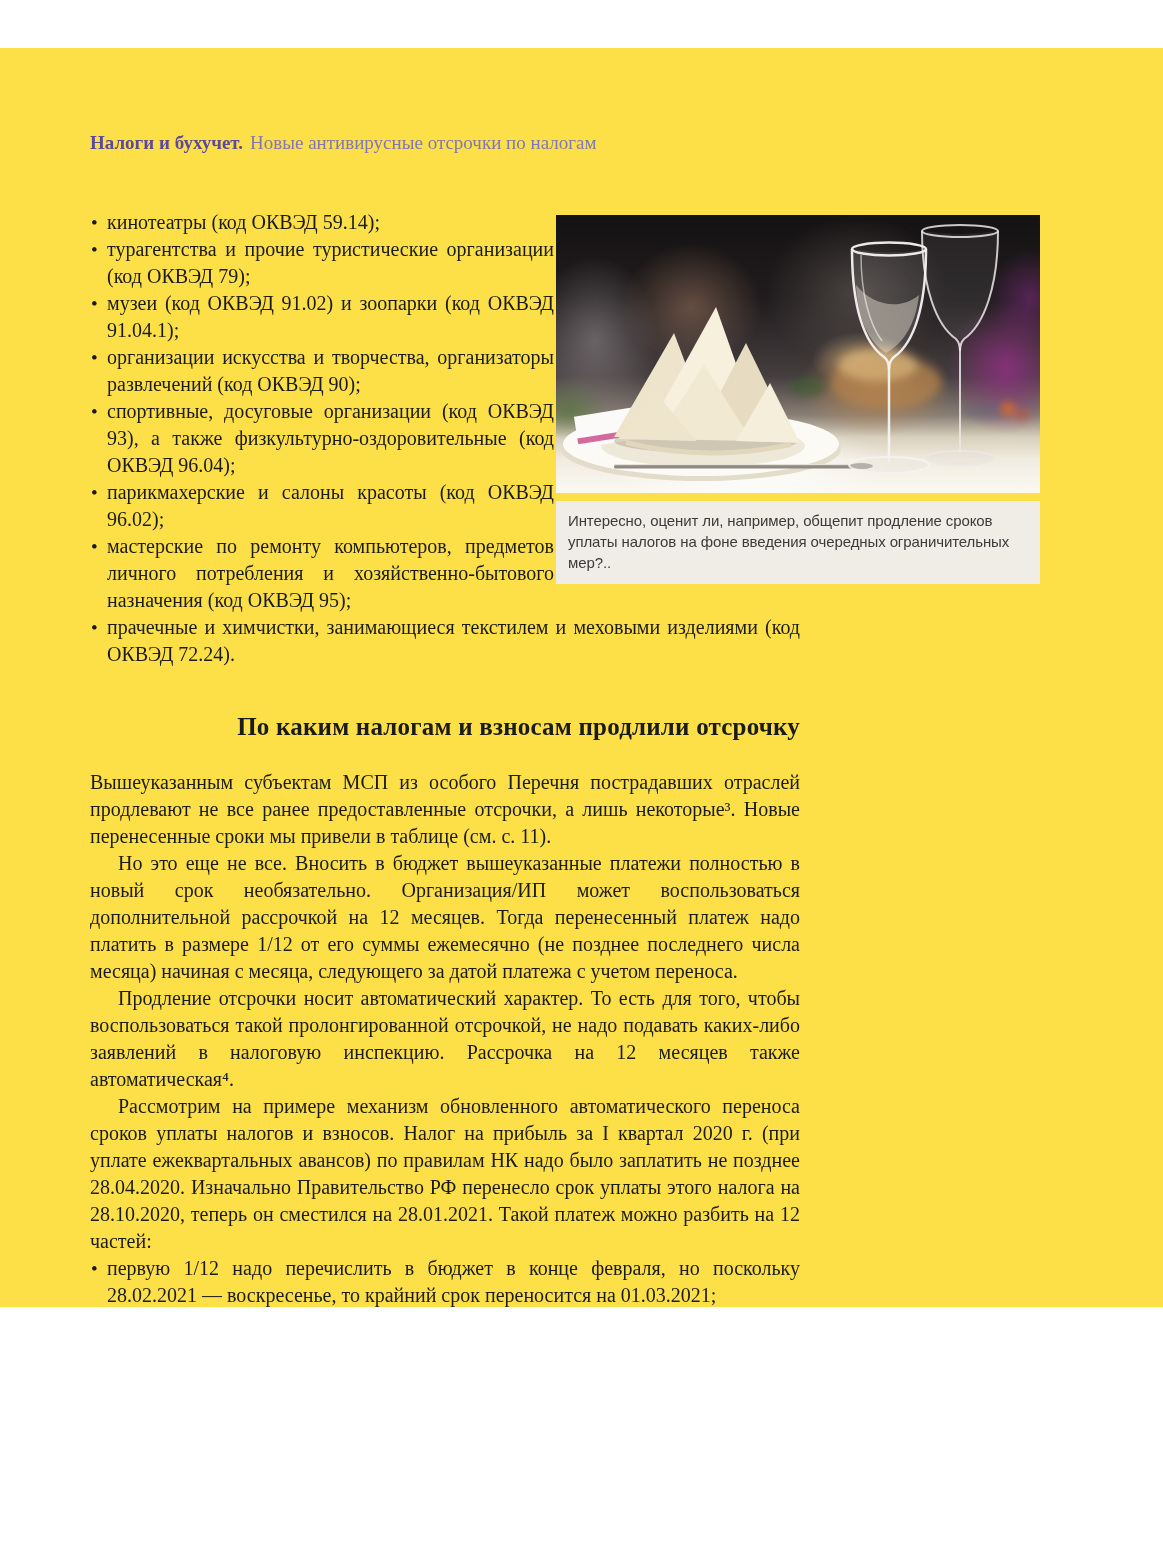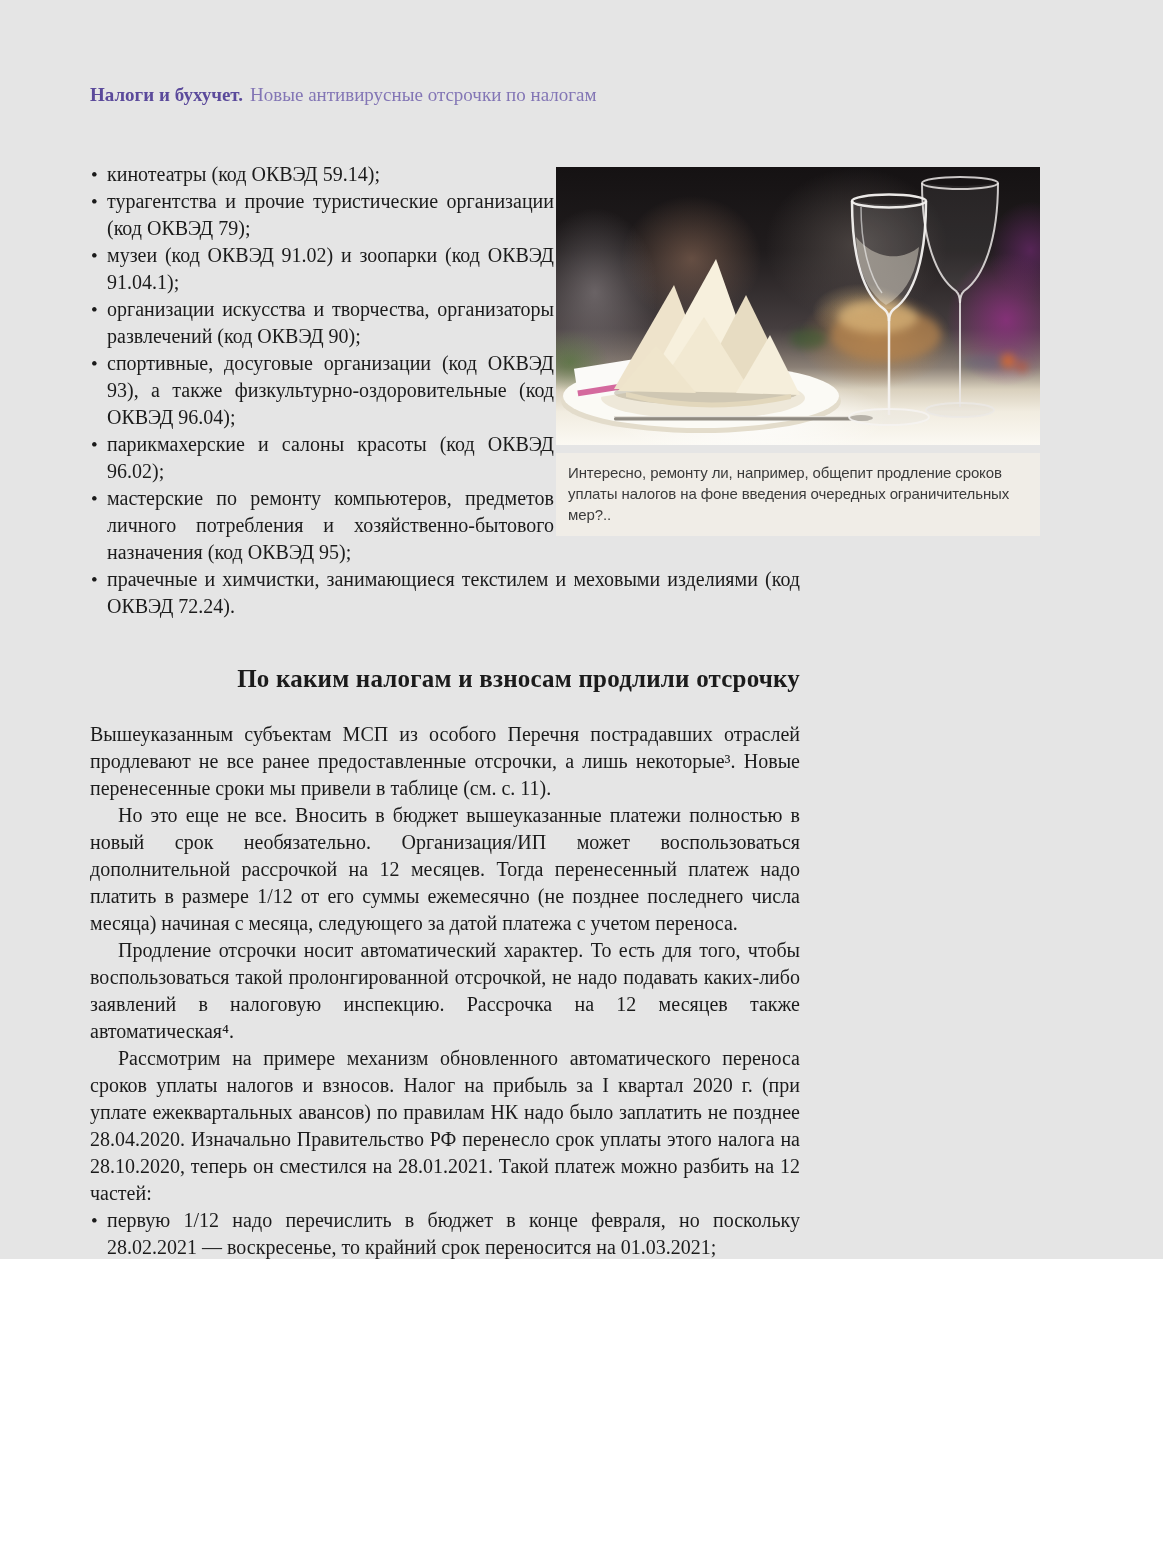--- a/index.html
+++ b/index.html
@@ -1,18 +1,18 @@
 <!DOCTYPE html>
 <html lang="ru"><head>
 <meta charset="utf-8">
 <style>
   html,body { margin:0; padding:0; background:#ffffff; }
   .page {
-    position:relative; width:1163px; height:1259px; background:#e5e5e5;
-    overflow:hidden; font-family:"Liberation Serif","DejaVu Serif",serif; color:#1b1b1b;
+    position:relative; width:1163px; height:1259px; background:#fde047;
+    overflow:hidden; font-family:"Liberation Serif","DejaVu Serif",serif; color:#1b1b1b;margin-top:48px;
   }
 
   
   .running-head { position:absolute; left:90px; top:84px; font-size:19px; white-space:nowrap; }
   .running-head .brand { font-weight:bold; color:#5b4a9b; margin-right:7px; }
   .running-head .article { color:#8376b5; }
 
   
   .photo-figure { position:absolute; left:556px; top:167px; width:484px; }
   .photo {
@@ -126,21 +126,21 @@
           <path d="M296,34 C296,92 308,128 328,142 L338,142 C358,128 370,92 370,34 Q333,41 296,34 Z" fill="rgba(255,255,255,.10)"></path>
           <path d="M300,70 C302,105 312,126 330,138 C348,128 360,108 363,80 C345,95 318,92 300,70 Z" fill="rgba(236,229,212,.45)"></path>
           <path d="M296,34 C296,92 308,128 328,142 C332,145 333,148 333,154 L333,248" stroke="rgba(245,243,241,.95)" stroke-width="2.5" fill="none"></path>
           <path d="M370,34 C370,92 358,128 338,142 C334,145 333,148 333,154" stroke="rgba(245,243,241,.95)" stroke-width="2.5" fill="none"></path>
           <path d="M305,40 C305,80 314,110 326,126" stroke="rgba(255,255,255,.55)" stroke-width="1.5" fill="none"></path>
           <ellipse cx="333" cy="34" rx="37" ry="6.5" fill="none" stroke="rgba(245,243,241,.95)" stroke-width="2.5"></ellipse>
           <ellipse cx="333" cy="250" rx="40" ry="8" fill="rgba(230,226,220,.3)" stroke="rgba(245,243,241,.9)" stroke-width="2"></ellipse>
         </g>
       </svg>
     </div>
-    <figcaption class="photo-caption">Интересно, ремонту ли, например, общепит продление сроков уплаты налогов на фоне введения очередных ограничительных мер?..</figcaption>
+    <figcaption class="photo-caption">Интересно, оценит ли, например, общепит продление сроков уплаты налогов на фоне введения очередных ограничительных мер?..</figcaption>
   </figure>
 
   <div class="content">
     <div class="wrap-spacer"></div>
 
     <ul class="bullet-list">
       <li>кинотеатры (код ОКВЭД 59.14);</li>
       <li>турагентства и прочие туристические организации (код ОКВЭД 79);</li>
       <li>музеи (код ОКВЭД 91.02) и зоопарки (код ОКВЭД 91.04.1);</li>
       <li>организации искусства и творчества, организаторы развлечений (код ОКВЭД 90);</li>

